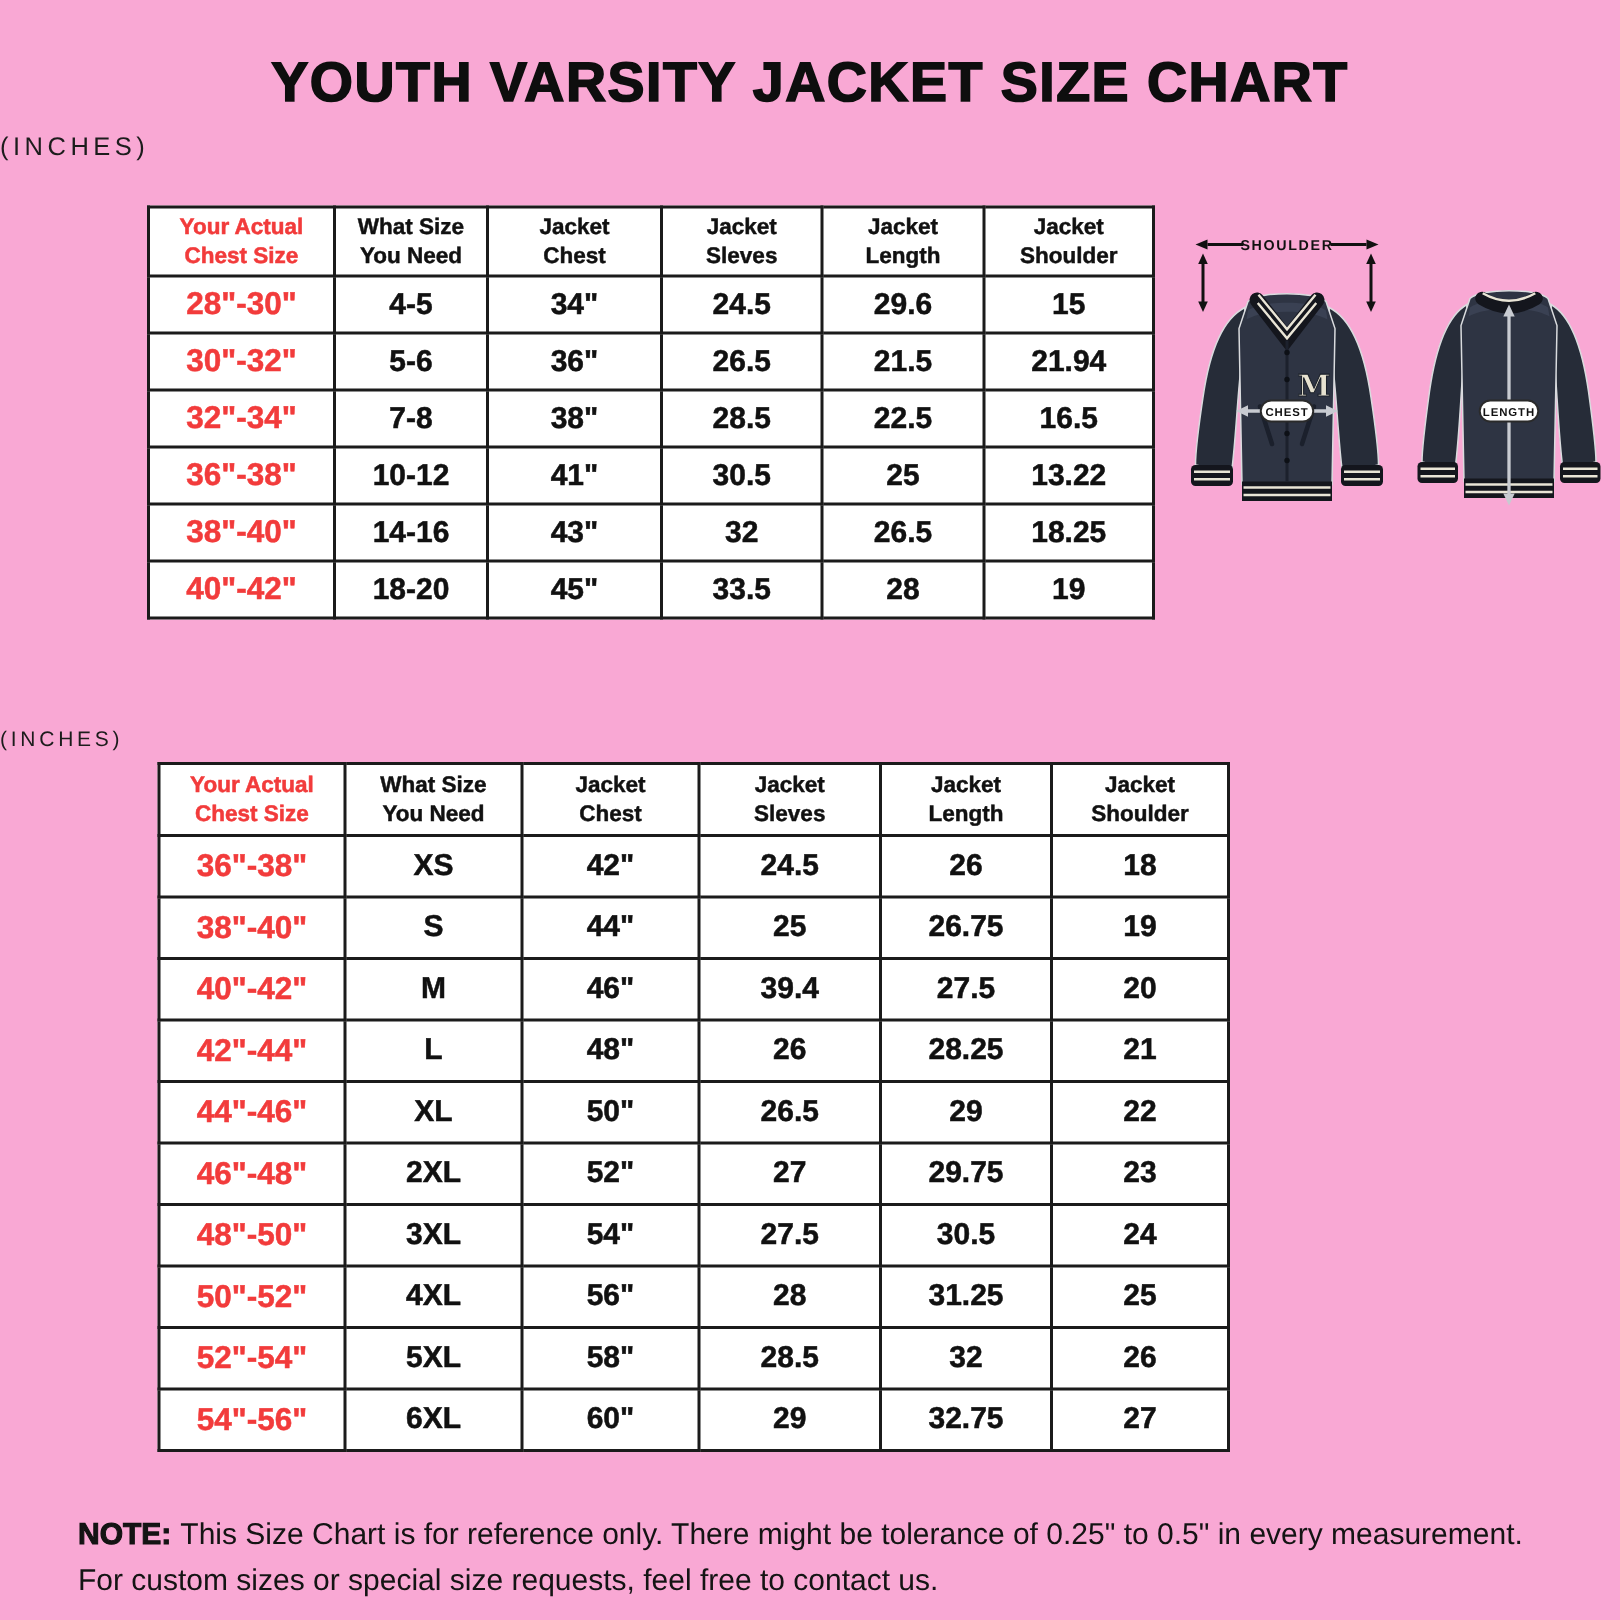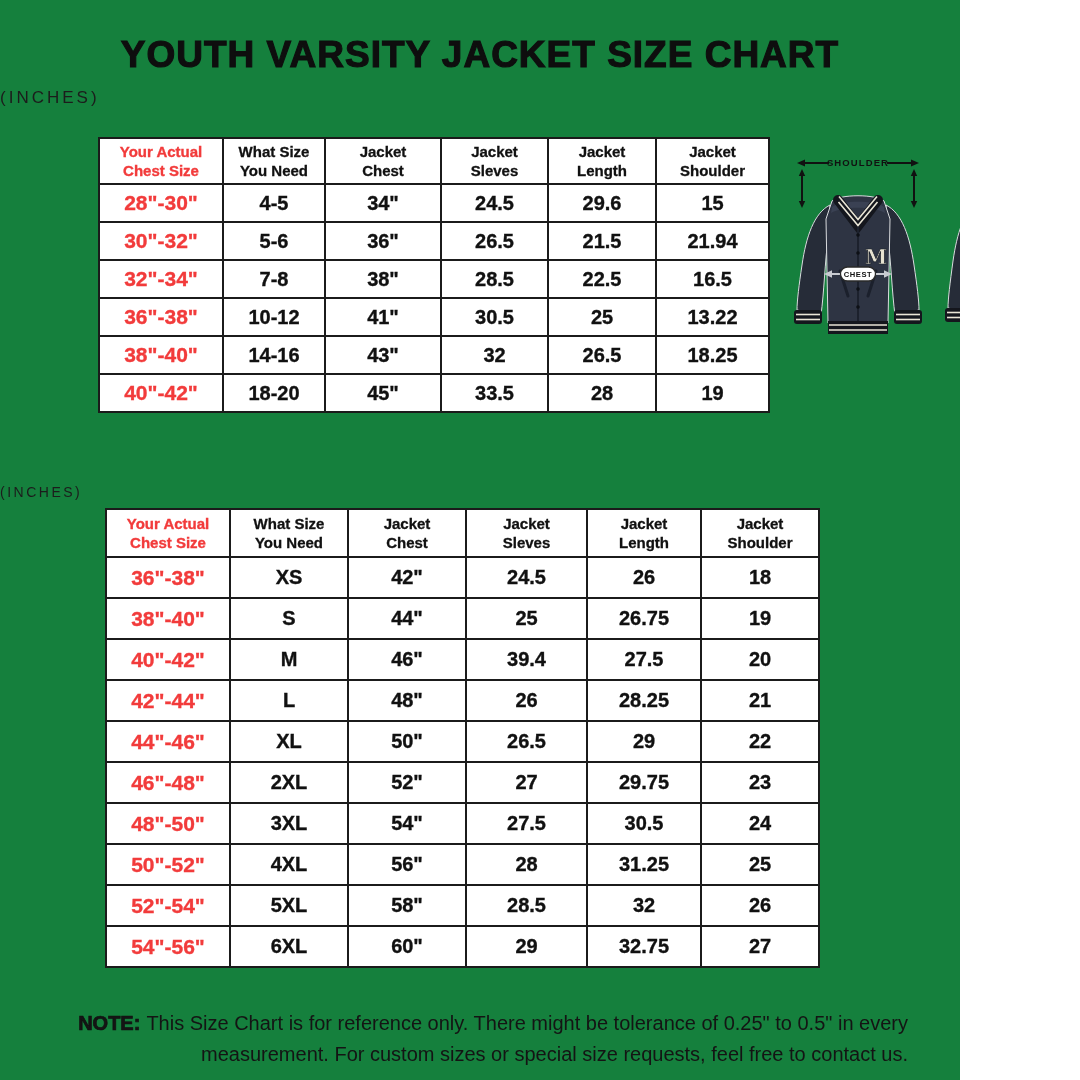--- a/index.html
+++ b/index.html
@@ -1,17 +1,17 @@
 <!DOCTYPE html>
 <html><head>
 <meta charset="utf-8">
 <style>
   html,body { margin:0; padding:0; background:#ffffff; }
   .page {
-    position:relative; width:960px; height:1080px; background:#15803d;
+    position:relative; width:1080px; height:1080px; background:#f9a8d4;
     font-family:"Liberation Sans", sans-serif; color:#111; overflow:hidden;
   }
   
   .chart-title {
     position:absolute; left:0; width:100%; text-align:center; margin:0;
     font-weight:700; color:#0e0e0e; -webkit-text-stroke:1.1px #0e0e0e;
     letter-spacing:1px;
   }
   #youth-title { top:34px; font-size:37px; }
   #adult-title { top:447px; font-size:31px; width:955px; }
@@ -45,21 +45,21 @@
   #adult-table td { height:39px; }
   .size-table th.chest-col, .size-table td.chest-col {
     color:#f23b3b;margin-left:16px; -webkit-text-stroke:0.35px #f23b3b;
   }
   .size-table td.chest-col { font-size:21px; }
   
   #jacket-diagram { position:absolute; left:778px; top:133px; }
   
   .note {
     position:absolute; left:0; top:1008px; width:100%; box-sizing:border-box;
-    padding:0 52px; text-align:right; font-size:20px; line-height:1.55;
+    padding:0 52px; text-align:left; font-size:20px; line-height:1.55;
     color:#141414;
   }
   .note .note-label { font-weight:700; -webkit-text-stroke:0.7px #111; margin-right:6px; }
 </style>
 </head>
 <body>
 
 <div class="page">
 
   <h1 class="chart-title" id="youth-title">YOUTH VARSITY JACKET SIZE CHART</h1>

